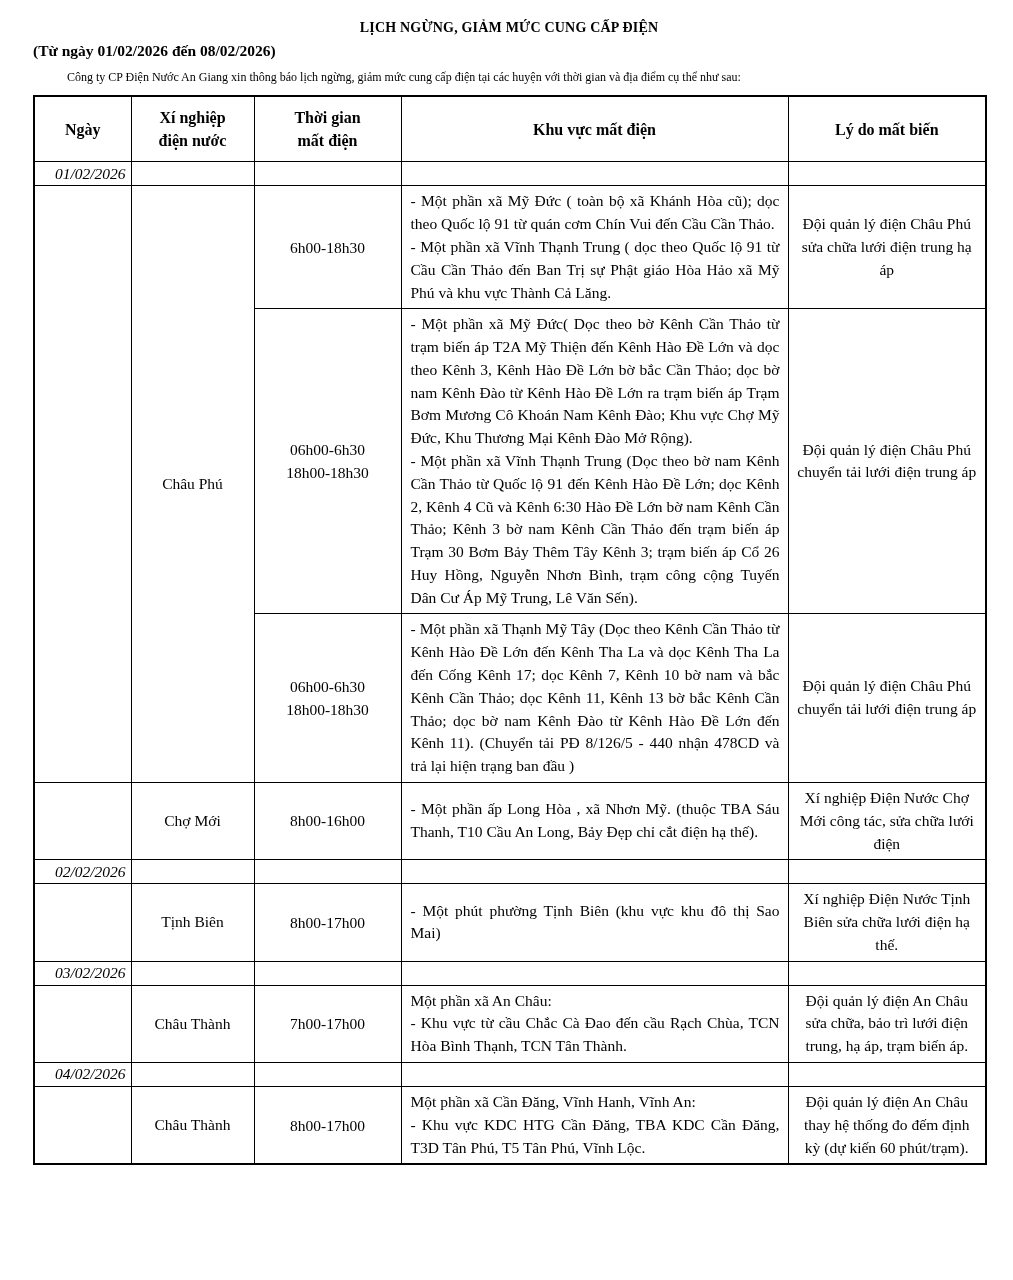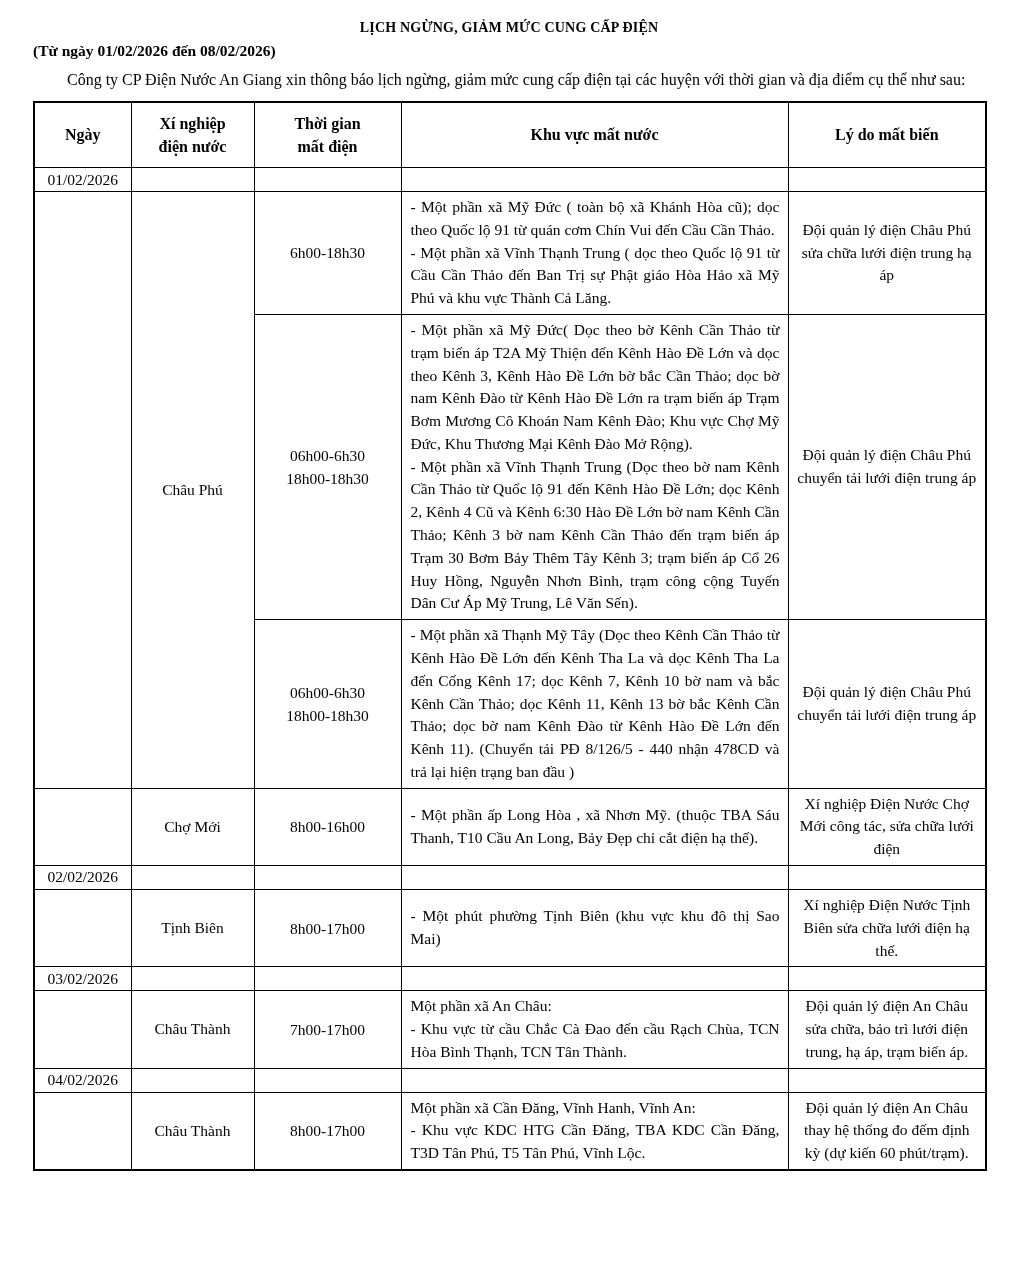--- a/index.html
+++ b/index.html
@@ -23,21 +23,21 @@
     font-size: 14px;
     margin: 6px 0 6px 0;
     letter-spacing: 0.2px;
   }
   .subtitle {
     font-weight: bold;
     font-size: 15.5px;
     margin: 0 0 9px 0;
   }
   .intro {
-    font-size: 16px;
+    font-size: 12px;
     line-height: 1.42;
     text-indent: 34px;
     text-align: justify;
     margin: 0 0 9px 0;
   }
   table.schedule {
     border-collapse: collapse;
     width: 952px;
     table-layout: fixed;
     border: 2px solid #000;
@@ -56,21 +56,22 @@
   th {
     font-weight: bold;
     text-align: center;
     white-space: pre-line;
     padding: 9px 4px;
     line-height: 1.45;
     font-size: 16px;
   }
   .date-row td {
     height: 24px;
-    padding: 1px 12px;
+    padding: 1px 20px;
+    font-style: italic;
   }
   .c-date {
     text-align: center;
     white-space: nowrap;
   }
   .c-company {
     text-align: center;
     font-family: Liberation Serif, serif;
   }
   .c-time {
@@ -107,21 +108,21 @@
         <col class="c4">
         <col class="c5">
     </colgroup>
     <thead>
       <tr>
         <th>Ngày</th>
         <th>Xí nghiệp
 điện nước</th>
         <th>Thời gian
 mất điện</th>
-        <th>Khu vực mất nước</th>
+        <th>Khu vực mất điện</th>
         <th>Lý do mất biến</th>
       </tr>
     </thead>
     <tbody>
 
       <tr class="date-row">
         <td class="c-date">01/02/2026</td>
         <td></td>
         <td></td>
         <td></td>

